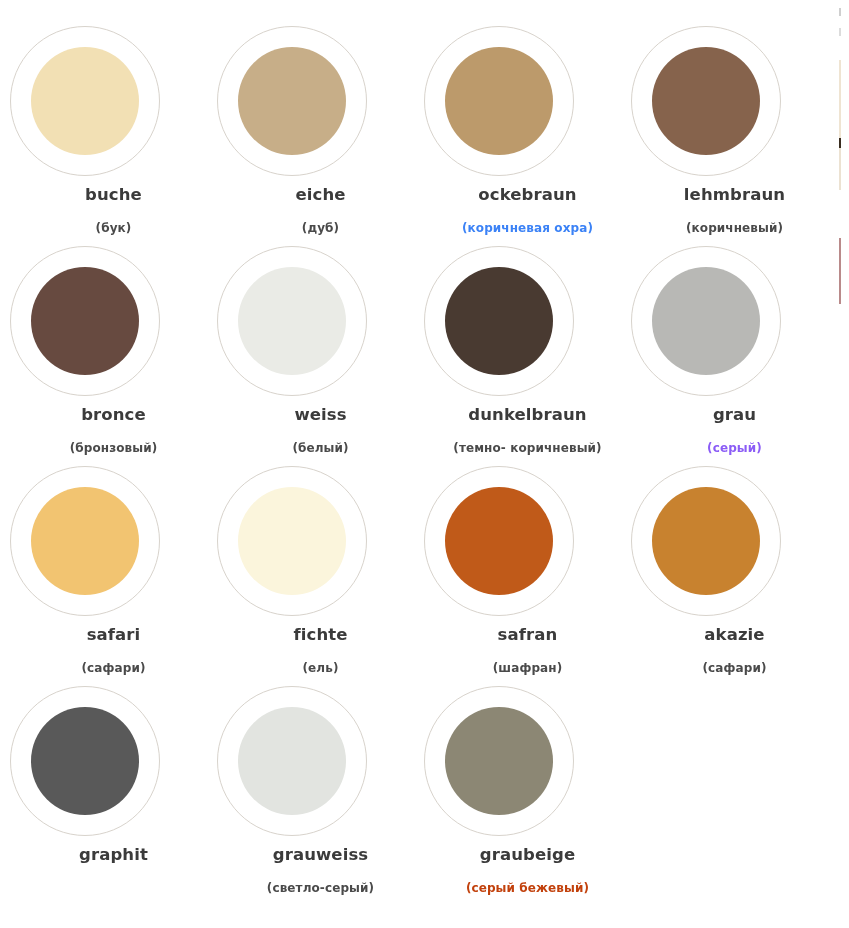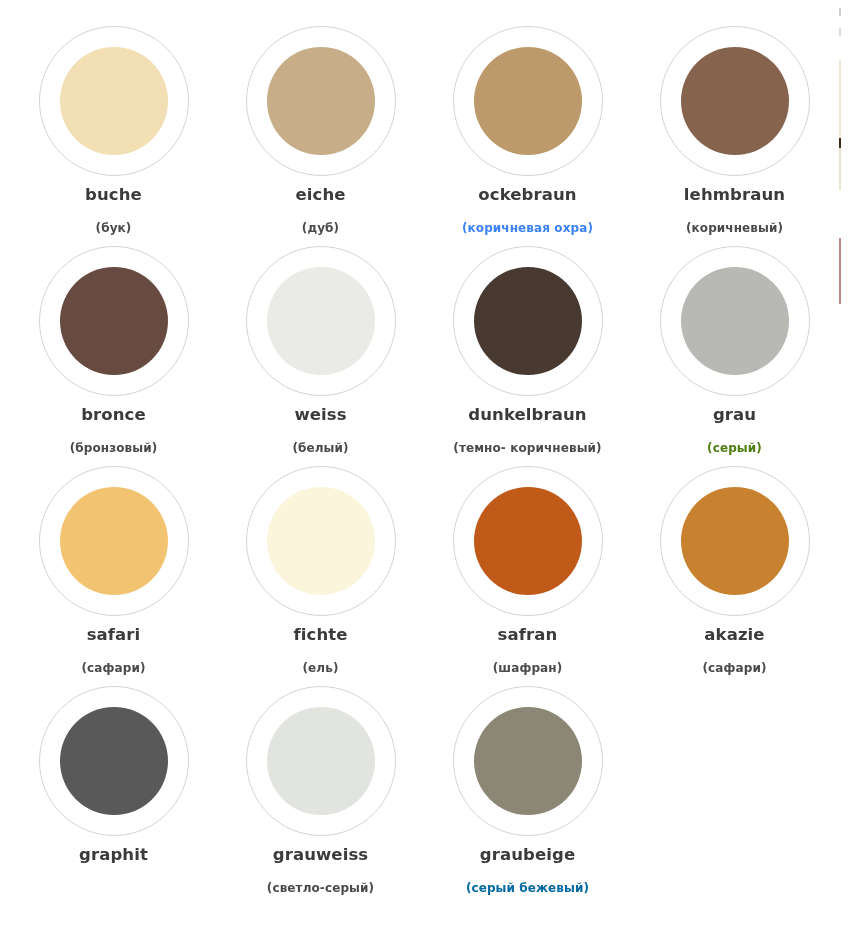--- a/index.html
+++ b/index.html
@@ -47,21 +47,21 @@
     margin-left: 10px;
     row-gap: 0;
   }
 
   .swatch-cell {
     box-sizing: border-box;
     width: 207px;
     height: 220px;
     display: flex;
     flex-direction: column;
-    align-items: center;
+    align-items: flex-start;
     padding-top: 4px;
   }
 
   .swatch-ring {
     width: 148px;
     height: 148px;
     border-radius: 50%;
     border: 1px solid #d8d3cc;
     background: #ffffff;
     display: flex;
@@ -167,21 +167,21 @@
         <div class="swatch-name" style="color: rgb(59, 59, 59);">dunkelbraun</div>
         <div class="swatch-translation" style="color: rgb(74, 74, 74);">(темно- коричневый)</div>
       </div>
     </div>
     <div class="swatch-cell">
       <div class="swatch-ring" style="border-color: rgb(216, 211, 204);">
         <div class="swatch-dot" style="background: rgb(184, 184, 181);"></div>
       </div>
       <div class="swatch-labels">
         <div class="swatch-name" style="color: rgb(59, 59, 59);">grau</div>
-        <div class="swatch-translation" style="color: #4d7c0f;">(серый)</div>
+        <div class="swatch-translation" style="color: #8b5cf6;">(серый)</div>
       </div>
     </div>
     <div class="swatch-cell">
       <div class="swatch-ring" style="border-color: rgb(216, 211, 204);">
         <div class="swatch-dot" style="background: rgb(242, 196, 113);"></div>
       </div>
       <div class="swatch-labels">
         <div class="swatch-name" style="color: rgb(59, 59, 59);">safari</div>
         <div class="swatch-translation" style="color: rgb(74, 74, 74);">(сафари)</div>
       </div>
@@ -229,21 +229,21 @@
         <div class="swatch-name" style="color: rgb(59, 59, 59);">grauweiss</div>
         <div class="swatch-translation" style="color: rgb(74, 74, 74);">(светло-серый)</div>
       </div>
     </div>
     <div class="swatch-cell">
       <div class="swatch-ring" style="border-color: rgb(216, 211, 204);">
         <div class="swatch-dot" style="background: rgb(140, 135, 116);"></div>
       </div>
       <div class="swatch-labels">
         <div class="swatch-name" style="color: rgb(59, 59, 59);">graubeige</div>
-        <div class="swatch-translation" style="color: #0369a1;">(серый бежевый)</div>
+        <div class="swatch-translation" style="color: #c2410c;">(серый бежевый)</div>
       </div>
     </div>
   </div>
 
 <div class="edge-artifacts">
   <div class="strip s1"></div>
   <div class="strip s2"></div>
   <div class="strip s3"></div>
   <div class="strip s4"></div>
   <div class="strip s5"></div>

